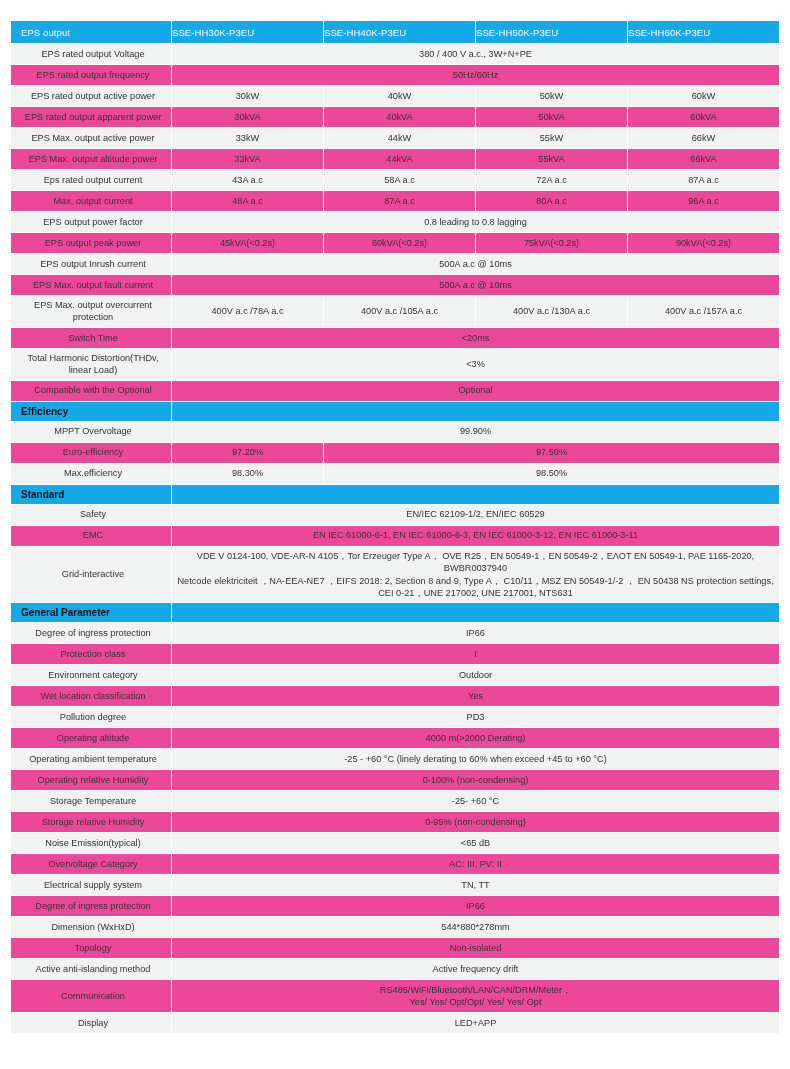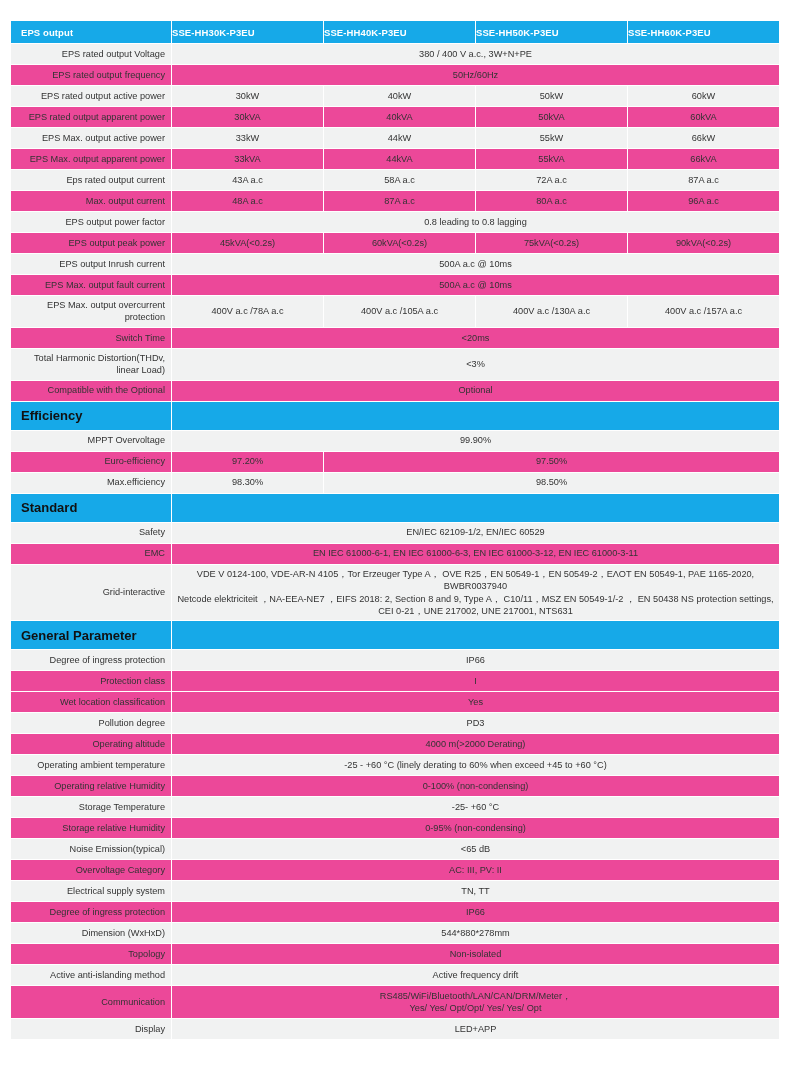--- a/index.html
+++ b/index.html
@@ -34,54 +34,54 @@
 
   td {
     padding: 0;
     vertical-align: middle;
   }
 
   
   tr.col-header td {
     background: #16a9e8;
     color: #ffffff;
-    font-weight: bold;
+    font-weight: normal;
     font-size: 9.5px;
     height: 22px;
     letter-spacing: 0.1px;
   }
   tr.col-header td.label {
     text-align: left;
     padding-left: 10px;
   }
   tr.col-header td.model {
     text-align: left;
   }
 
   
   tr.section-header td {
     background: #16a9e8;
     color: #111111;
     font-weight: bold;
-    font-size: 13px;
-    height: 28px;
+    font-size: 10px;
+    height: 19px;
   }
   tr.section-header td.label {
     text-align: left;
     padding-left: 10px;
   }
 
   
   tr.data-row td {
     font-size: 9.2px;
     height: 20px;
     line-height: 1.35;
   }
   tr.data-row td.label {
-    text-align: right;
+    text-align: center;
     padding: 3px 6px 3px 10px;
     color: #333333;
     margin-top: 7px;
   }
   tr.data-row td.value {
     text-align: center;
     padding: 3px 4px;
     color: #333333;
   }
 
@@ -139,21 +139,21 @@
           <td class="value">60kVA</td>
         </tr>
         <tr class="data-row shaded">
           <td class="label">EPS Max. output active power</td>
           <td class="value">33kW</td>
           <td class="value">44kW</td>
           <td class="value">55kW</td>
           <td class="value">66kW</td>
         </tr>
         <tr class="data-row plain">
-          <td class="label">EPS Max. output apparent power</td>
+          <td class="label">EPS Max. output altitude power</td>
           <td class="value">33kVA</td>
           <td class="value">44kVA</td>
           <td class="value">55kVA</td>
           <td class="value">66kVA</td>
         </tr>
         <tr class="data-row shaded">
           <td class="label">Eps rated output current</td>
           <td class="value">43A a.c</td>
           <td class="value">58A a.c</td>
           <td class="value">72A a.c</td>
@@ -245,20 +245,24 @@
           <td colspan="4"></td>
         </tr>
         <tr class="data-row shaded">
           <td class="label">Degree of ingress protection</td>
           <td class="value" colspan="4">IP66</td>
         </tr>
         <tr class="data-row plain">
           <td class="label">Protection class</td>
           <td class="value" colspan="4">I</td>
         </tr>
+        <tr class="data-row shaded">
+          <td class="label">Environment category</td>
+          <td class="value" colspan="4">Outdoor</td>
+        </tr>
         <tr class="data-row plain">
           <td class="label">Wet location classification</td>
           <td class="value" colspan="4">Yes</td>
         </tr>
         <tr class="data-row shaded">
           <td class="label">Pollution degree</td>
           <td class="value" colspan="4">PD3</td>
         </tr>
         <tr class="data-row plain">
           <td class="label">Operating altitude</td>

